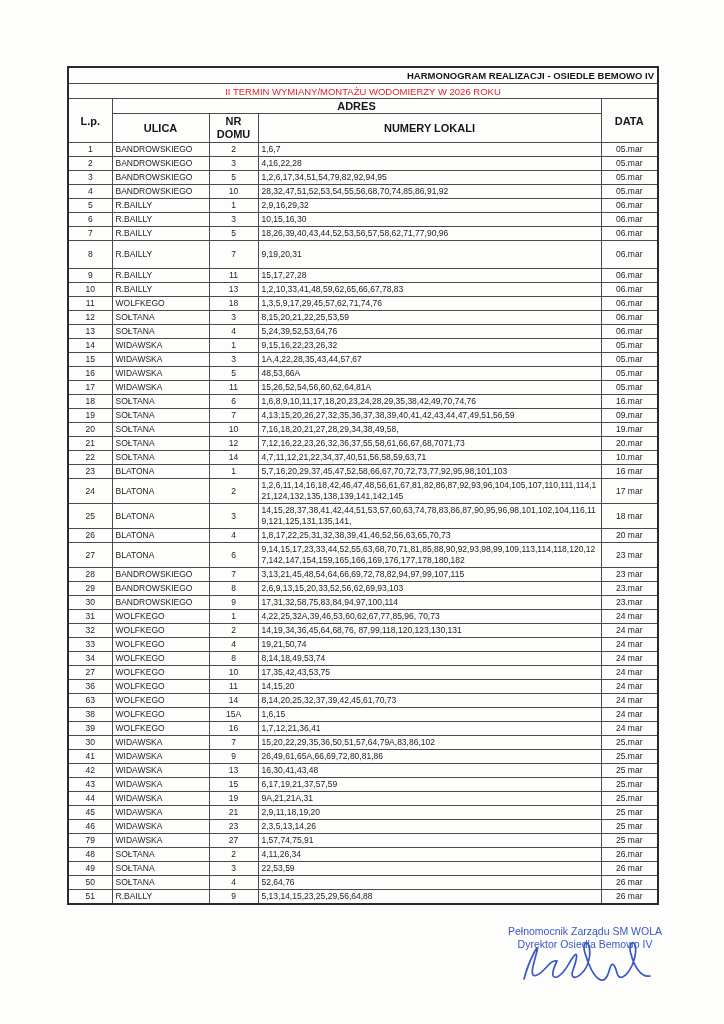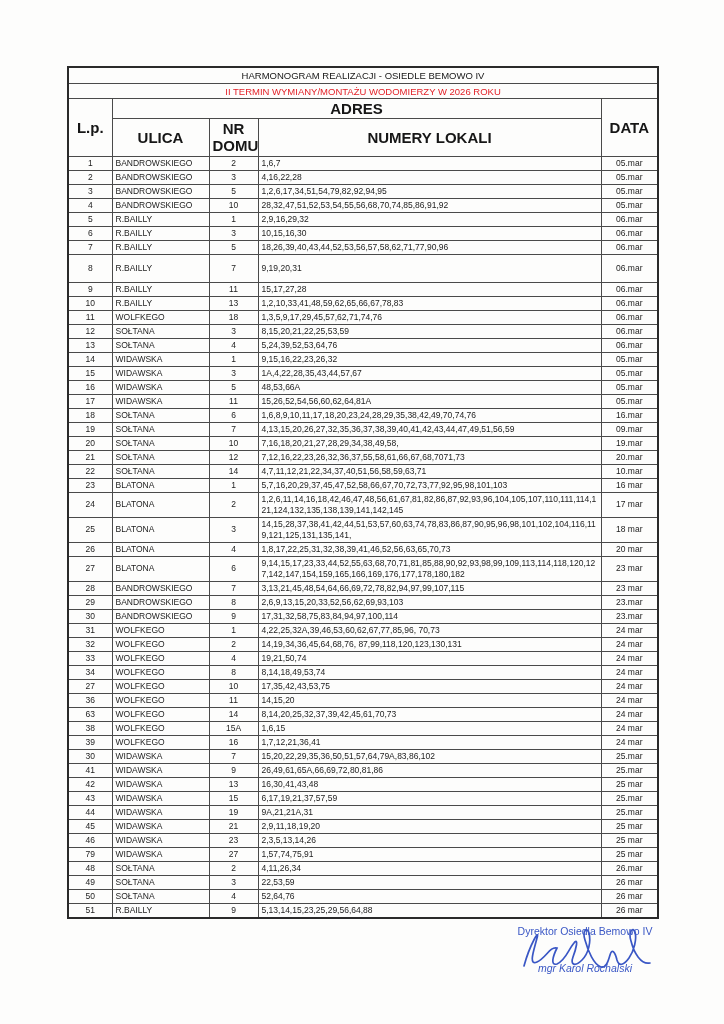--- a/index.html
+++ b/index.html
@@ -18,37 +18,37 @@
     table-layout: fixed;
     border: 2px solid #2a2a2a;
   }
   .doc-table td, .doc-table th {
     border: 1px solid #4a4a4a;
     padding: 1px 3px;
     vertical-align: middle;
     overflow: hidden;
   }
   .title-cell {
-    text-align: center;
-    font-weight: normal;
+    text-align: right;
+    font-weight: bold;
     font-size: 9.5px;
     height: 13px;
     color: #161616;
   }
   .subtitle-cell {
     text-align: center;
     font-weight: normal;
     font-size: 9.5px;
     height: 12px;
     color: #e32128;
   }
   .hdr {
     text-align: center;
     font-weight: bold;
-    font-size: 15px;
+    font-size: 11px;
     color: #161616;
     background: #fdfdfc;
   }
   .hdr-adres { height: 11px; }
   .hdr-row2 th { height: 26px; line-height: 1.15; }
   tbody td {
     font-size: 8.5px;
     line-height: 11px;
     height: 11px;
     color: #1c1c1c;
@@ -506,18 +506,18 @@
         <td class="c-lp">51</td>
         <td class="c-ulica">R.BAILLY</td>
         <td class="c-nr">9</td>
         <td class="c-lokale">5,13,14,15,23,25,29,56,64,88</td>
         <td class="c-data">26 mar</td>
       </tr>
     </tbody>
 </table>
 
 <div class="signature-block">
+  <div>Pełnomocnik Zarządu SM WOLA</div>
   <div>Dyrektor Osiedla Bemowo IV</div>
   <svg class="sig-scribble" width="150" height="52" viewBox="0 0 150 52">
     <path d="M14,44 C20,22 30,6 27,16 C24,28 18,44 27,40 C36,36 40,24 47,26 C43,34 40,44 47,42 C56,38 58,28 64,21 C69,15 66,27 63,35 C60,43 65,45 72,38 C79,31 81,19 79,11 C77,4 72,9 75,18 C78,29 84,43 91,45 C96,46 98,40 100,33 C102,26 105,30 107,38 C109,45 114,43 119,36 C124,29 127,17 125,10 C123,4 118,10 121,19 C124,31 131,43 140,41" stroke="#3a57c5" fill="none" stroke-width="1.7" stroke-linecap="round"></path>
   </svg>
-  <div class="sig-name">mgr Karol Rochalski</div>
 </div>
 
 </body></html>

